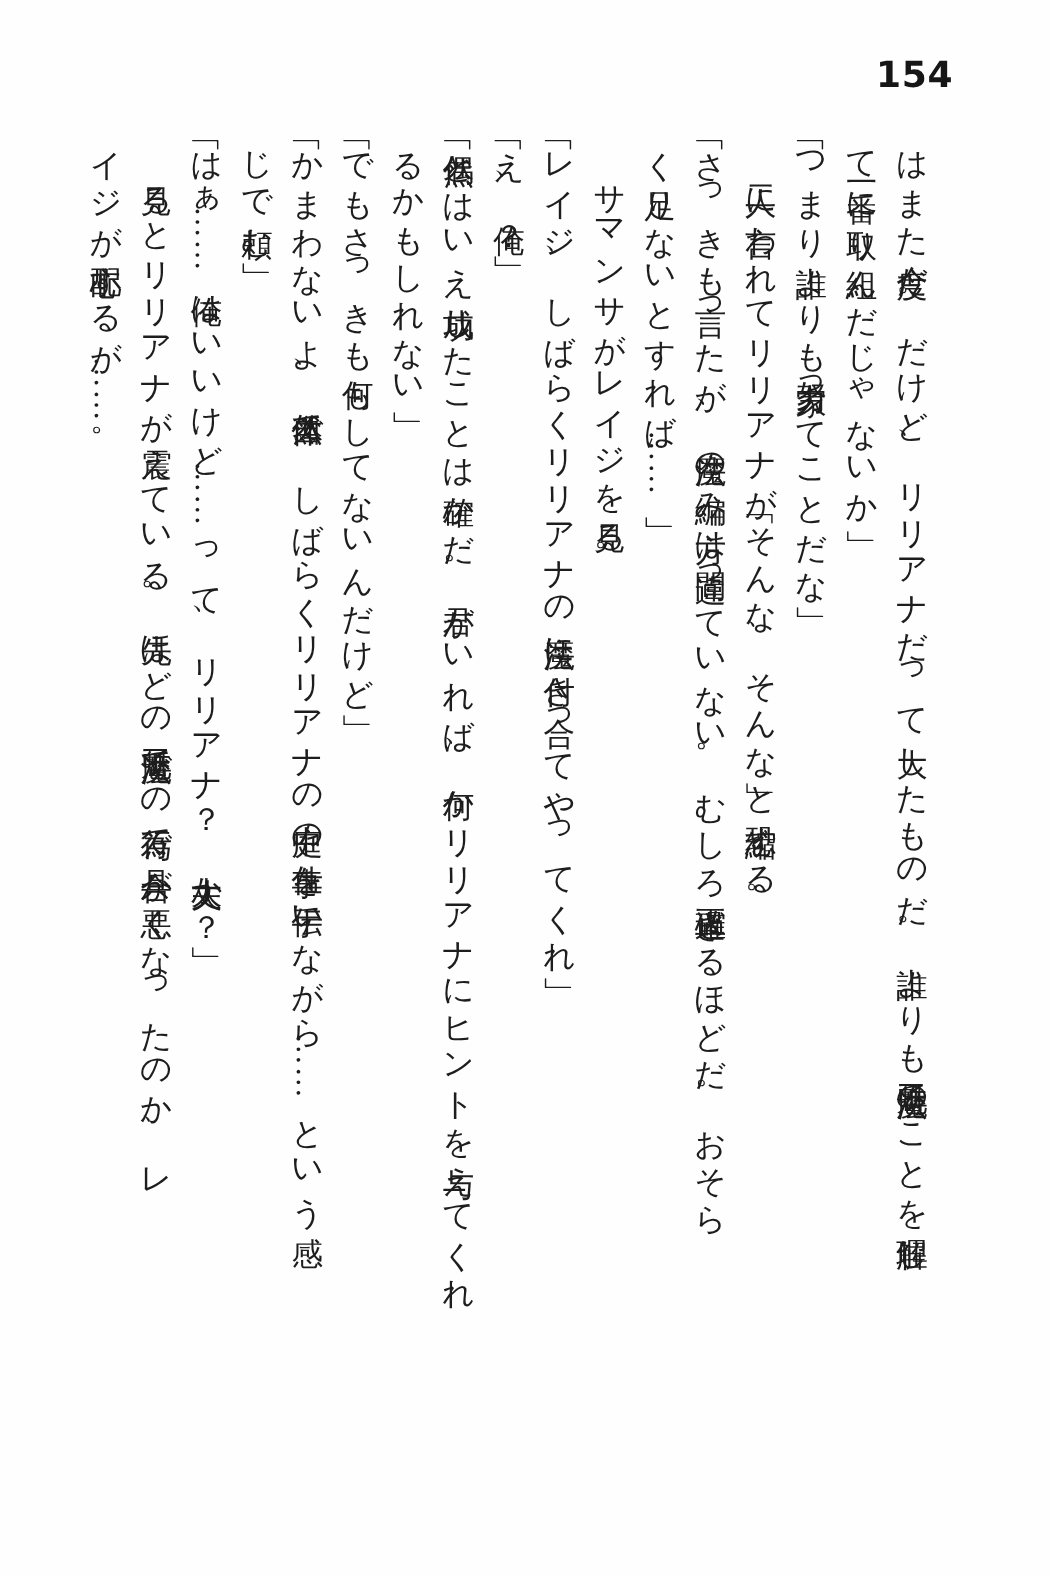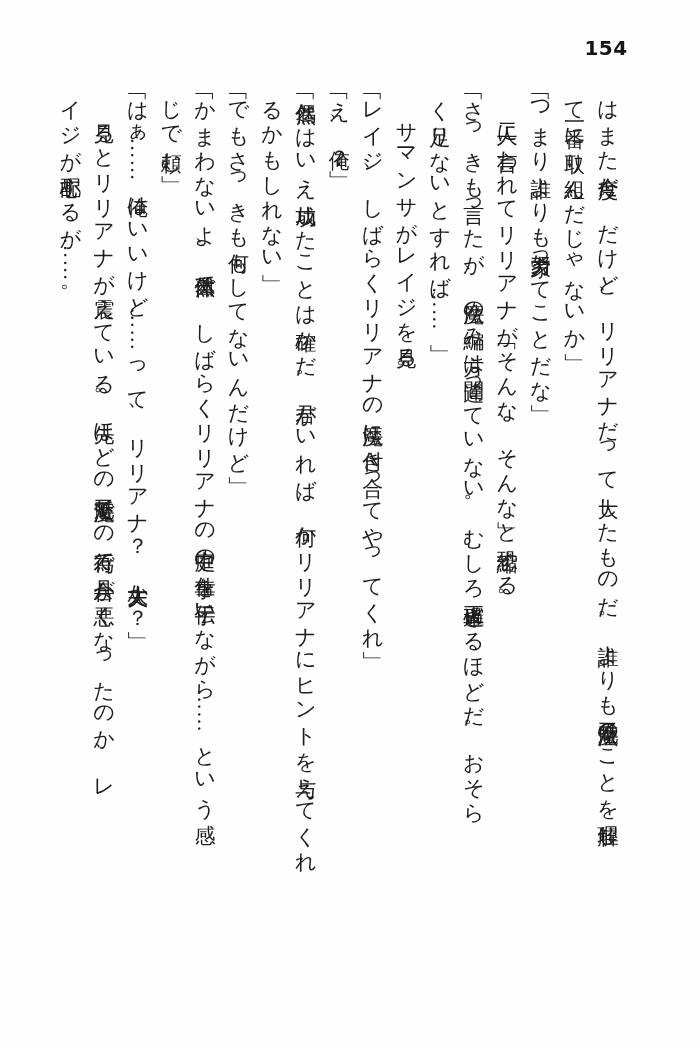--- a/index.html
+++ b/index.html
@@ -19,21 +19,21 @@
     background: #fefefe;
     font-family: "Liberation Serif", "DejaVu Serif", serif;
   }
   .page-number {
     position: absolute;
     top: 36px;
     left: 584px;
     width: 44px;
     text-align: center;
     font-family: "DejaVu Sans", "Liberation Sans", sans-serif;
-    font-size: 20px;
+    font-size: 24px;
     font-weight: 600;
     letter-spacing: 0.5px;
     color: #161616;
   }
   .text-block {
     position: absolute;
     top: 86px;
     right: 76px;
     height: 888px;
     writing-mode: vertical-rl;

